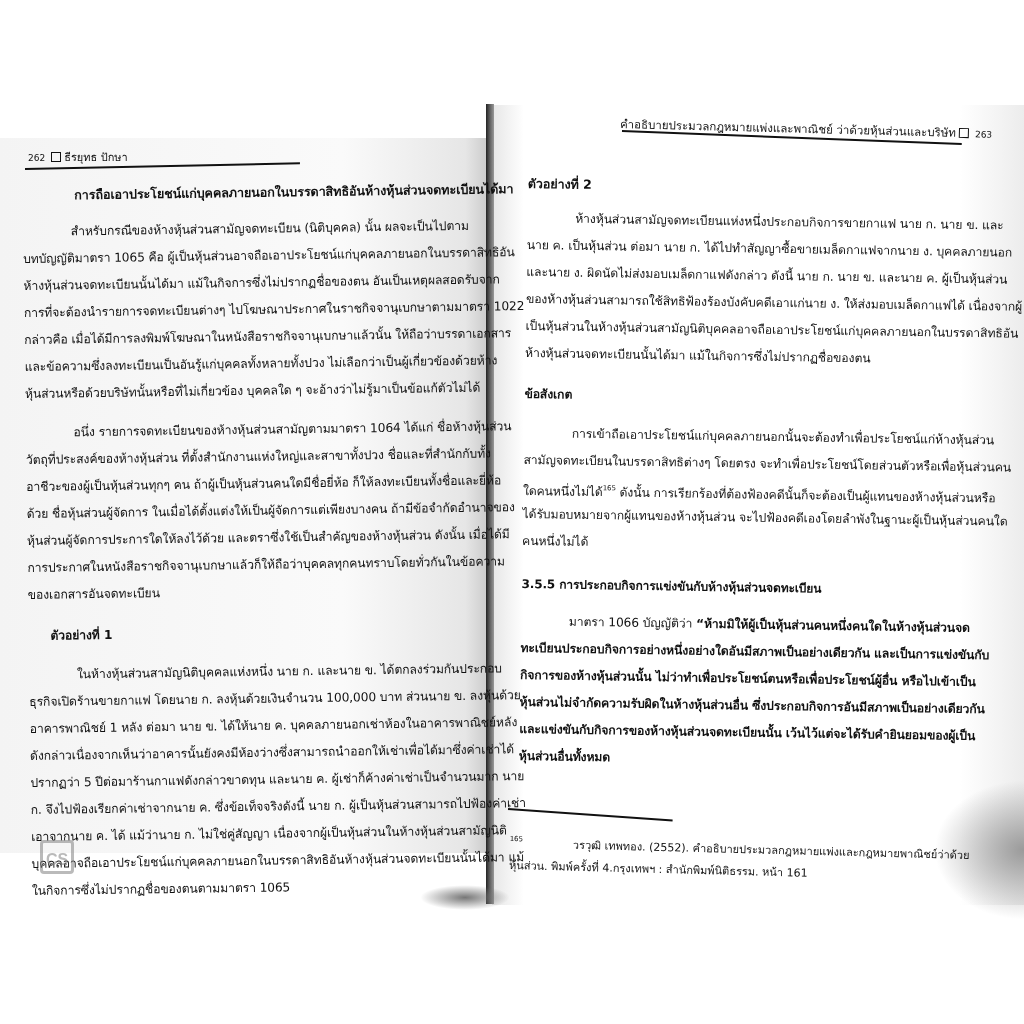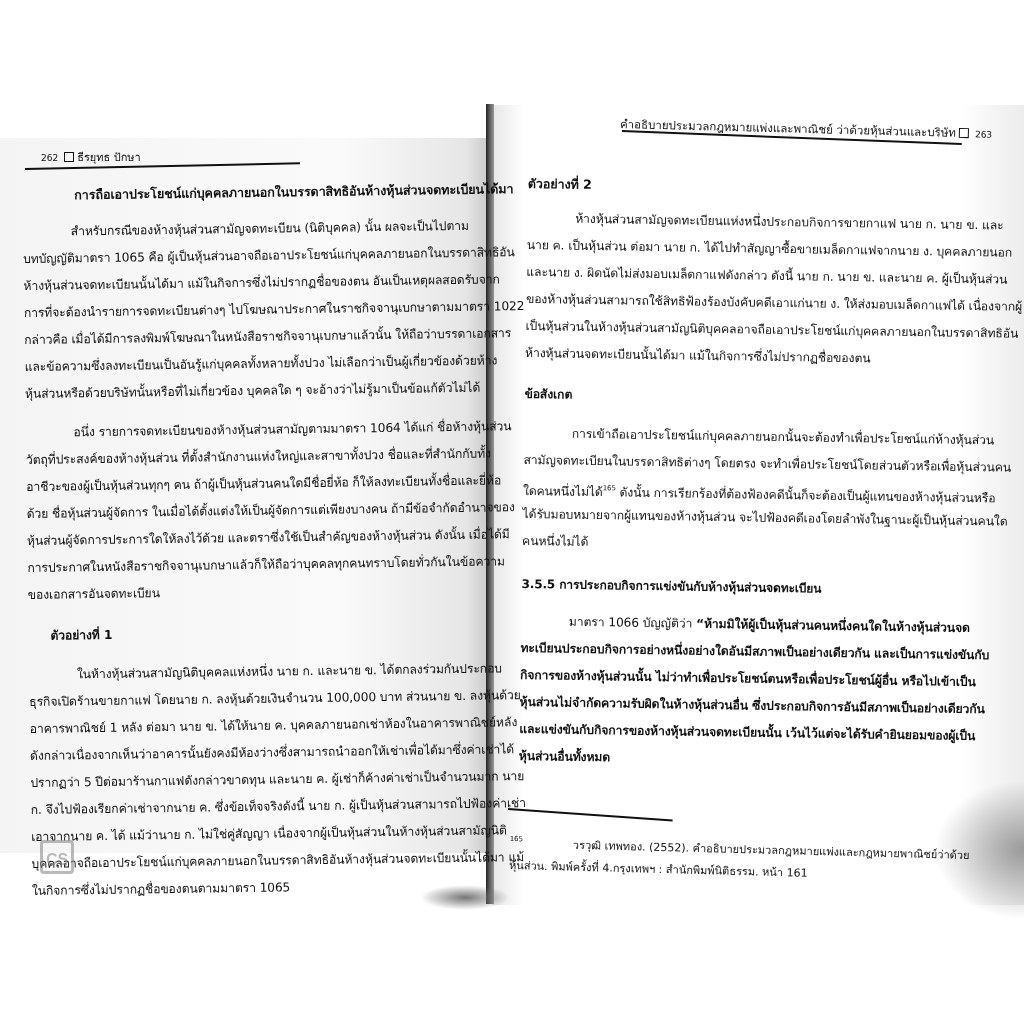--- a/index.html
+++ b/index.html
@@ -11,21 +11,21 @@
   .page-right { left:492px; top:105px; width:532px; height:800px; background:#ffffff;
                 background-image:linear-gradient(to right,#e6e6e6 0%,#ffffff 6%,#ffffff 88%,#ececec 100%); }
   .gutter { position:absolute; left:486px; top:104px; width:8px; height:800px;
             background:linear-gradient(to right,#222 0%,#555 40%,#999 100%); }
   .bottom-shadow { position:absolute; left:420px; top:885px; width:90px; height:25px;
                    background:radial-gradient(ellipse at center,#777 0%,rgba(255,255,255,0) 70%); }
   .right-shadow { position:absolute; right:0; top:780px; width:90px; height:140px;
                   background:radial-gradient(ellipse at right,#9a9a9a 0%,rgba(255,255,255,0) 70%); }
 
   .running-head { position:absolute; font-size:11px; white-space:nowrap; }
-  .left-head { left:28px; top:148px;margin-left:13px; }
+  .left-head { left:28px; top:148px; }
   .left-head .pg { font-size:9px; margin-right:3px; }
   .head-box { display:inline-block; width:8px; height:8px; border:1.5px solid #111; vertical-align:-1px; margin:0 3px; }
   .left-rule { position:absolute; left:25px; top:168px; width:275px; height:1.5px; background:#111; transform:rotate(-1.2deg); transform-origin:left; }
   .right-head { left:620px; top:115px; transform:rotate(1.5deg); transform-origin:left; font-size:11.5px; }
   .right-head .pg { font-size:9px; margin-left:3px; }
   .right-rule { position:absolute; left:622px; top:130px; width:340px; height:1.5px; background:#111; transform:rotate(2.2deg); transform-origin:left; }
 
   .txt { position:absolute; font-size:12.2px; line-height:27px; white-space:nowrap; letter-spacing:-0.1px; }
   .bold { font-weight:bold; }
   .line { display:block; height:27px; }

